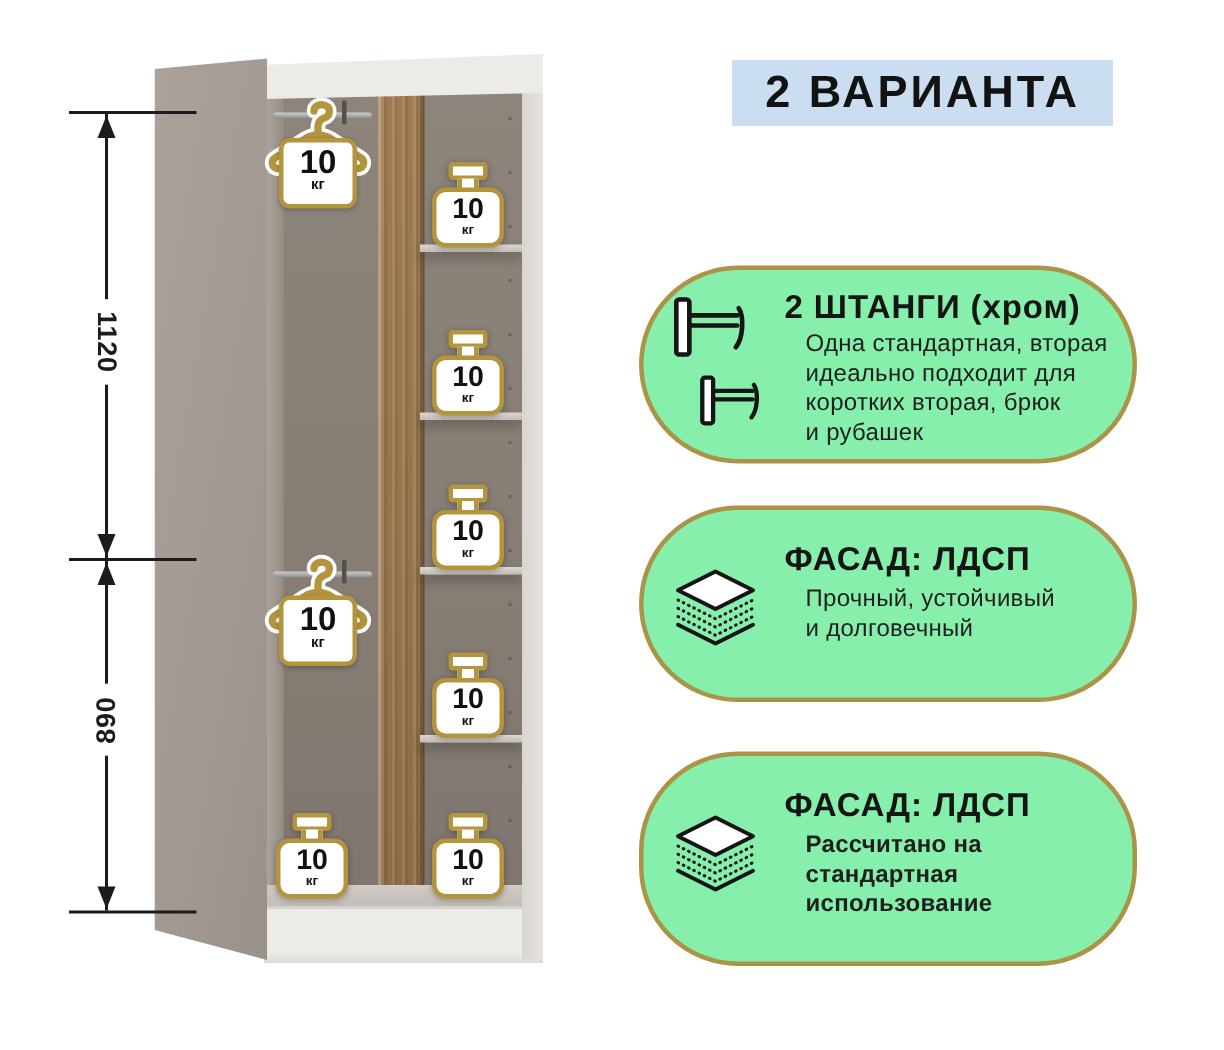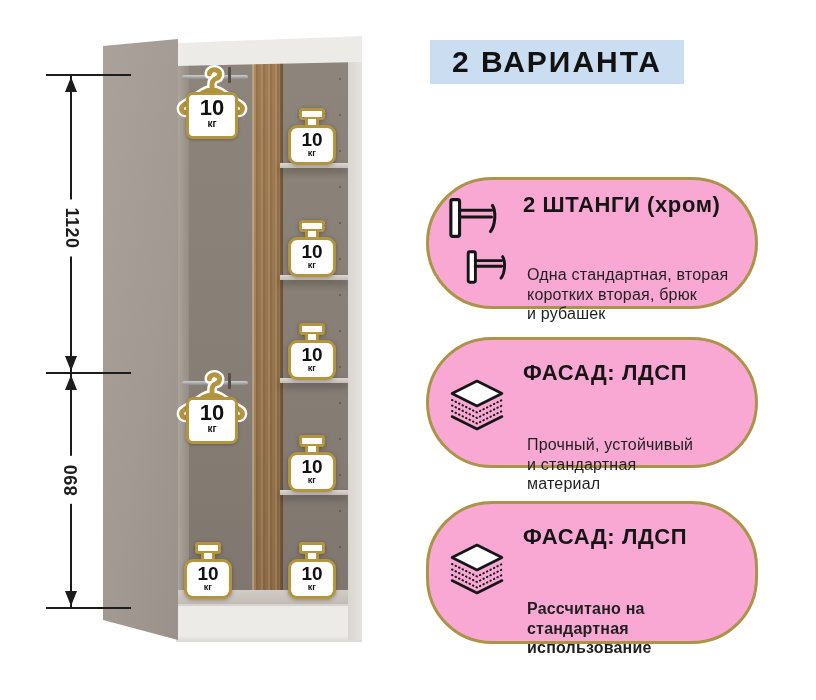--- a/index.html
+++ b/index.html
@@ -64,31 +64,31 @@
   .tick{left:46px;width:85px;height:2px;}
   .vline{left:70px;width:2px;}
   .arr{position:absolute;left:65px;width:0;height:0;
     border-left:6px solid transparent;border-right:6px solid transparent;}
   .arr-up{border-bottom:15px solid var(--ink);}
   .arr-down{border-top:15px solid var(--ink);}
   .dim-label{position:absolute;font-size:18px;font-weight:700;letter-spacing:.5px;color:var(--ink);
     background:#fff;padding:3px 8px;white-space:nowrap;}
 
   
-  .header{position:absolute;left:430px;top:40px;width:312px;text-align:left;}
+  .header{position:absolute;left:430px;top:40px;width:312px;text-align:right;}
   .hl{display:inline-block;background:var(--blue);padding:5px 22px;
     font-size:30px;font-weight:700;letter-spacing:2px;color:#121212;}
   .h2line{margin-top:4px;font-size:30px;font-weight:700;letter-spacing:2px;color:#121212;}
 
   .pill{position:absolute;left:426px;width:332px;border:3.5px solid var(--gold);
-    border-radius:66px;background:#f9a8d4;box-sizing:border-box;}
+    border-radius:66px;background:#86efac;box-sizing:border-box;}
   .pill-title{position:absolute;left:94px;font-size:22px;font-weight:700;letter-spacing:.6px;
     color:#151515;white-space:nowrap;}
-  .pill-body{position:absolute;left:98px;font-size:16px;line-height:19.5px;letter-spacing:.2px;
-    color:#1f1f1f;margin-top:45px;}
+  .pill-body{position:absolute;left:108px;font-size:16px;line-height:19.5px;letter-spacing:.2px;
+    color:#1f1f1f;}
   .pill-body div{white-space:nowrap;}
   .picon{position:absolute;}
 </style>
 </head>
 <body>
 
 <div class="stage">
 
   <div class="wardrobe">
     <div class="w-abs interior"></div>
@@ -230,40 +230,40 @@
       <g fill="none" stroke="#151515" stroke-width="3.6" stroke-linecap="round" stroke-linejoin="round">
         <rect x="4" y="3" width="9" height="38" rx="2" fill="#fff"></rect>
         <path d="M13 14 H46"></path>
         <path d="M13 21 H46"></path>
         <path d="M47 9 c4 6 3 21 -2 27"></path>
       </g>
     </svg>
     <div class="pill-title" style="top:12px;">2 ШТАНГИ (хром)</div>
     <div class="pill-body" style="top:40px;">
       <div>Одна стандартная, вторая</div>
+      <div>идеально подходит для</div>
       <div>коротких вторая, брюк</div>
       <div>и рубашек</div>
     </div>
   </div>
 
   <div class="pill" style="top:337px;height:131px;">
     <svg class="picon" style="left:19px;top:38px;width:58px;height:56px;" viewBox="0 0 58 56">
       <g fill="none" stroke="#151515" stroke-linecap="round" stroke-linejoin="round">
         <path d="M4 22 L29 34.5 L54 22" stroke-width="2" stroke-dasharray="0.5 3.4"></path>
         <path d="M4 27.5 L29 40 L54 27.5" stroke-width="2" stroke-dasharray="0.5 3.4"></path>
         <path d="M4 33 L29 45.5 L54 33" stroke-width="2" stroke-dasharray="0.5 3.4"></path>
         <path d="M4 38.5 L29 51 L54 38.5" stroke-width="2.6"></path>
         <path d="M29 3 L54 15.5 L29 28 L4 15.5 Z" fill="#fff" stroke-width="2.6"></path>
       </g>
     </svg>
     <div class="pill-title" style="top:20px;">ФАСАД: ЛДСП</div>
     <div class="pill-body" style="top:50px;">
       <div>Прочный, устойчивый</div>
-      <div>и стандартная</div>
-      <div>материал</div>
+      <div>и долговечный</div>
     </div>
   </div>
 
   <div class="pill" style="top:501px;height:143px;">
     <svg class="picon" style="left:19px;top:38px;width:58px;height:56px;" viewBox="0 0 58 56">
       <g fill="none" stroke="#151515" stroke-linecap="round" stroke-linejoin="round">
         <path d="M4 22 L29 34.5 L54 22" stroke-width="2" stroke-dasharray="0.5 3.4"></path>
         <path d="M4 27.5 L29 40 L54 27.5" stroke-width="2" stroke-dasharray="0.5 3.4"></path>
         <path d="M4 33 L29 45.5 L54 33" stroke-width="2" stroke-dasharray="0.5 3.4"></path>
         <path d="M4 38.5 L29 51 L54 38.5" stroke-width="2.6"></path>

